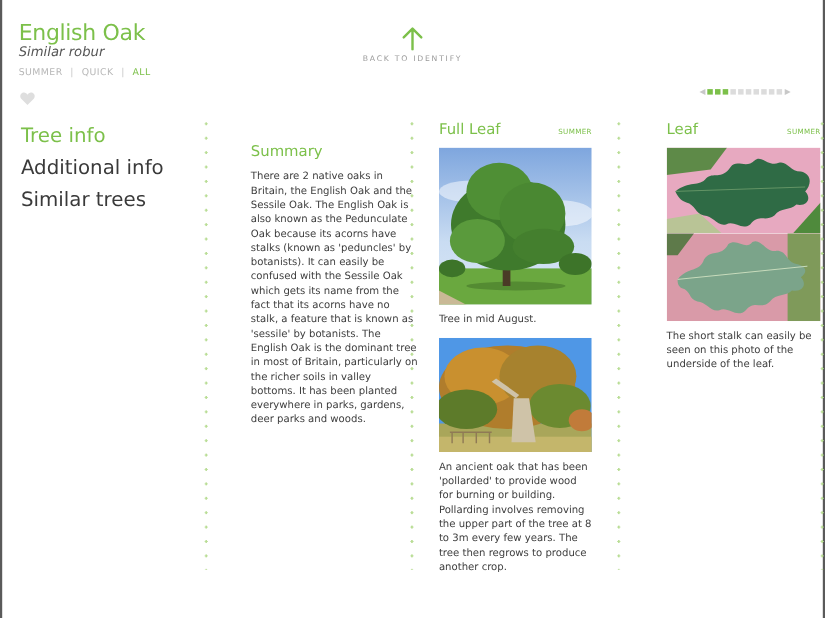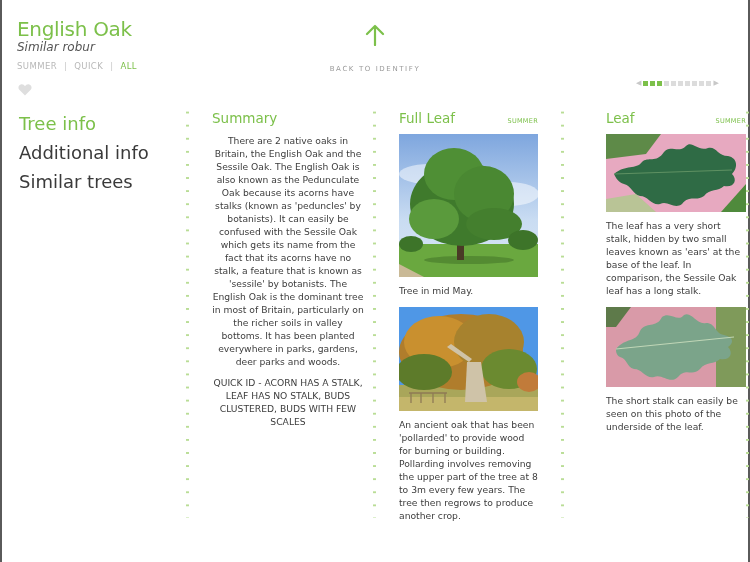--- a/index.html
+++ b/index.html
@@ -11,40 +11,40 @@
   .title { position: absolute; left: 17px; top: 17px; font-size: 20px; color: #7cc04a; letter-spacing: -0.3px; }
   .latin { position: absolute; left: 17px; top: 40px; font-size: 12px; font-style: italic; color: #555; }
   .season-filter { position: absolute; left: 17px; top: 61px; font-size: 8.5px; letter-spacing: 0.4px; color: #b8b8b8; display: flex; align-items: center; }
   .season-filter .sep { margin: 0 7px; color: #c8c8c8; }
   .season-filter .active { color: #7cc04a; }
   .season-filter span[data-interactable="true"] { cursor: pointer; }
   .heart { position: absolute; left: 18px; top: 81px; width: 14px; height: 13px; }
 
   .back { position: absolute; left: 320px; top: 24px; width: 110px; text-align: center; cursor: pointer; }
   .back svg { display: block; margin: 0 auto; }
-  .back-label { font-size: 7px; letter-spacing: 1.6px; color: #9a9a9a; margin-top: 19px; }
+  .back-label { font-size: 7px; letter-spacing: 1.6px; color: #9a9a9a; margin-top: 3px; }
 
   .pager { position: absolute; left: 636px; top: 79px; display: flex; align-items: center; gap: 2px; }
   .pager .arrow { font-size: 7px; color: #c8c8c8; cursor: pointer; }
   .pager .dot { width: 5px; height: 5px; background: #dcdcdc; cursor: pointer; }
   .pager .dot.on { background: #7cc04a; }
 
   .nav { position: absolute; left: 19px; top: 113px; }
   .nav-item { font-size: 18px; color: #3a3a3a; height: 29px; cursor: pointer; }
   .nav-item.active { color: #7cc04a; }
 
   .divider { position: absolute; top: 106px; width: 3px; height: 412px;
     background-image: radial-gradient(circle, #b9dd95 1.1px, transparent 1.4px);
     background-size: 3px 13.1px; background-repeat: repeat-y; }
 
   .col { position: absolute; top: 110px; }
   .col-head { display: flex; justify-content: space-between; align-items: baseline; height: 24px; }
   .col-title { font-size: 13.5px; color: #7cc04a; }
   .col-badge { font-size: 6.5px; color: #7cc04a; letter-spacing: 0.3px; }
-  .body-text { font-size: 9.2px; line-height: 13px; color: #3d3d3d; text-align: center; }
+  .body-text { font-size: 9.2px; line-height: 13px; color: #3d3d3d; }
   .body-text + .body-text { margin-top: 8px; }
 
   .photo { display: block; overflow: hidden; }
   .caption { font-size: 9.2px; line-height: 13px; color: #3d3d3d; margin-top: 7px; margin-bottom: 10px; }
 </style>
 </head>
 <body>
 
 <div class="frame-left" data-interactable="false"></div>
 <div class="frame-right" data-interactable="false"></div>
@@ -92,26 +92,25 @@
   <div class="nav-item active" data-interactable="true">Tree info</div>
   <div class="nav-item" data-interactable="true">Additional info</div>
   <div class="nav-item" data-interactable="true">Similar trees</div>
 </div>
 
 <div class="divider" style="left:186px" data-interactable="false"></div>
 <div class="divider" style="left:373px" data-interactable="false"></div>
 <div class="divider" style="left:561px" data-interactable="false"></div>
 <div class="divider" style="left:746px" data-interactable="false"></div>
 
-<div class="col" style="left:212px; width:152px;" data-interactable="false">
+<div class="col" style="left:228px; width:152px;margin-top:20px;" data-interactable="false">
   <div class="col-head" data-interactable="false">
     <span class="col-title" data-interactable="false">Summary</span>
   </div>
   <p class="body-text" data-interactable="false">There are 2 native oaks in Britain, the English Oak and the Sessile Oak. The English Oak is also known as the Pedunculate Oak because its acorns have stalks (known as 'peduncles' by botanists). It can easily be confused with the Sessile Oak which gets its name from the fact that its acorns have no stalk, a feature that is known as 'sessile' by botanists. The English Oak is the dominant tree in most of Britain, particularly on the richer soils in valley bottoms. It has been planted everywhere in parks, gardens, deer parks and woods.</p>
-  <p class="body-text" data-interactable="false">QUICK ID - ACORN HAS A STALK, LEAF HAS NO STALK, BUDS CLUSTERED, BUDS WITH FEW SCALES</p>
 </div>
 
 <div class="col" style="left:399px; width:139px;" data-interactable="false">
   <div class="col-head" data-interactable="false">
     <span class="col-title" data-interactable="false">Full Leaf</span>
     <span class="col-badge" data-interactable="false">SUMMER</span>
   </div>
 
   <div class="photo" data-interactable="true" style="width:139px;height:143px;">
     <svg width="139" height="143" viewBox="0 0 139 143">
@@ -131,21 +130,21 @@
       <rect x="58" y="98" width="7" height="28" fill="#4a3a26"></rect>
       <ellipse cx="63" cy="70" rx="52" ry="42" fill="#3f7a2c"></ellipse>
       <ellipse cx="55" cy="40" rx="30" ry="26" fill="#4f8f35"></ellipse>
       <ellipse cx="85" cy="60" rx="30" ry="28" fill="#4a8832"></ellipse>
       <ellipse cx="35" cy="85" rx="25" ry="20" fill="#5a9a3c"></ellipse>
       <ellipse cx="95" cy="90" rx="28" ry="16" fill="#447f2e"></ellipse>
       <ellipse cx="124" cy="106" rx="15" ry="10" fill="#3d7429"></ellipse>
       <ellipse cx="12" cy="110" rx="12" ry="8" fill="#3d7429"></ellipse>
     </svg>
   </div>
-  <div class="caption" data-interactable="false">Tree in mid May.</div>
+  <div class="caption" data-interactable="false">Tree in mid August.</div>
 
   <div class="photo" data-interactable="true" style="width:139px;height:104px;">
     <svg width="139" height="104" viewBox="0 0 139 104">
       <rect width="139" height="104" fill="#4f97e6"></rect>
       <rect y="78" width="139" height="26" fill="#a9a65a"></rect>
       <rect y="90" width="139" height="14" fill="#c4b66b"></rect>
       <ellipse cx="62" cy="45" rx="62" ry="38" fill="#b07d2c"></ellipse>
       <ellipse cx="40" cy="35" rx="35" ry="26" fill="#c9902f"></ellipse>
       <ellipse cx="90" cy="35" rx="35" ry="28" fill="#a7822e"></ellipse>
       <ellipse cx="25" cy="65" rx="28" ry="18" fill="#5d7b2a"></ellipse>
@@ -174,21 +173,20 @@
   <div class="photo" data-interactable="true" style="width:140px;height:78px;">
     <svg width="140" height="78" viewBox="0 0 140 78">
       <rect width="140" height="78" fill="#e7a9c0"></rect>
       <path d="M0 0 L55 0 L40 20 L0 25 Z" fill="#5e8a48"></path>
       <path d="M115 78 L140 50 L140 78 Z" fill="#4f8a3c"></path>
       <path d="M0 65 L30 60 L50 78 L0 78 Z" fill="#b9c496"></path>
       <path d="M8 40 C20 30 30 36 36 28 C42 22 50 30 58 18 C64 10 72 20 80 12 C86 6 92 18 102 14 C110 12 112 22 122 22 C132 24 132 34 126 40 C132 46 128 54 118 52 C112 58 104 54 98 62 C90 68 84 60 76 70 C68 76 62 66 54 70 C46 72 42 62 34 62 C26 60 26 52 18 50 C12 48 10 44 8 40 Z" fill="#2f6b45"></path>
       <path d="M8 40 L126 36" stroke="#6b9a6a" stroke-width="0.8"></path>
     </svg>
   </div>
-  <div class="caption" data-interactable="false">The leaf has a very short stalk, hidden by two small leaves known as 'ears' at the base of the leaf. In comparison, the Sessile Oak leaf has a long stalk.</div>
 
   <div class="photo" data-interactable="true" style="width:140px;height:80px;">
     <svg width="140" height="80" viewBox="0 0 140 80">
       <rect width="140" height="80" fill="#d99aa8"></rect>
       <rect x="110" y="0" width="30" height="80" fill="#7f9a5a"></rect>
       <path d="M0 0 L25 0 L10 20 L0 20 Z" fill="#5e7a4a"></path>
       <path d="M10 42 C20 30 30 36 34 24 C40 14 50 22 56 10 C64 4 72 16 78 8 C86 4 90 18 100 16 C110 16 108 26 118 28 C128 30 128 36 122 40 C128 46 124 54 114 52 C108 58 100 54 94 62 C86 70 80 60 72 70 C64 78 56 66 48 70 C40 72 36 62 28 62 C20 60 22 52 14 50 C10 48 10 44 10 42 Z" fill="#7ba48a"></path>
       <path d="M10 42 L128 30" stroke="#c8dcbc" stroke-width="0.9"></path>
     </svg>
   </div>

